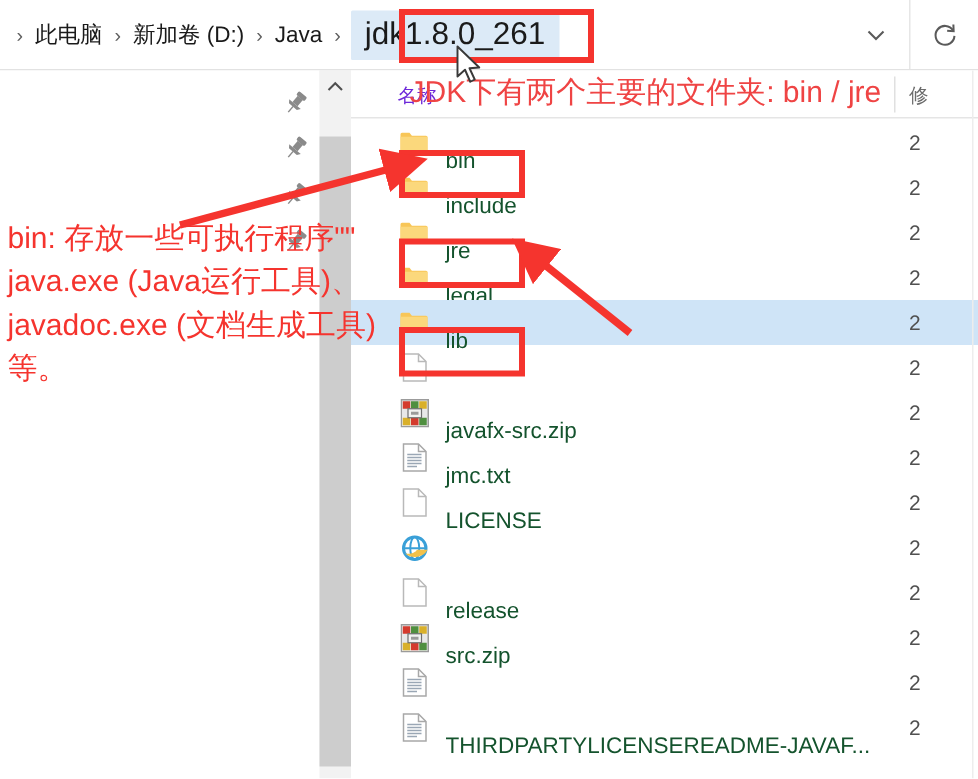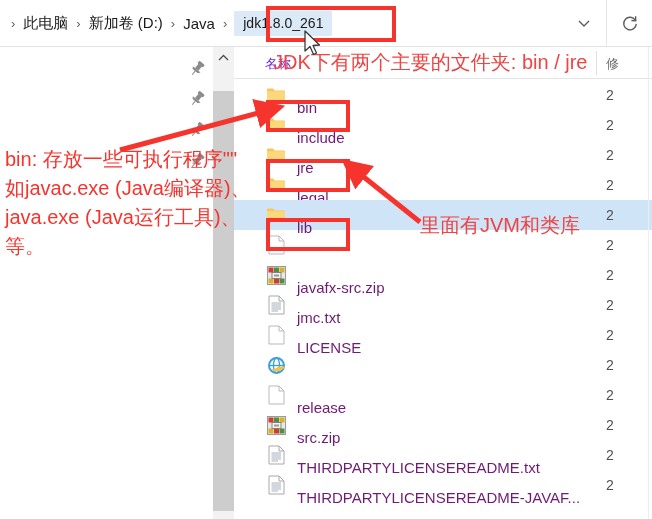--- a/index.html
+++ b/index.html
@@ -21,21 +21,21 @@
   .chev {
     color: #606060; font-size: 13px; padding: 0 7px; line-height: 1;
     user-select: none;
   }
   .crumb {
     font-size: 15px; color: #1a1a1a; white-space: nowrap;
     padding: 2px 1px;
     text-align: right;
   }
   .crumb-current {
-    font-size: 14px; color: #1a1a1a; white-space: nowrap;
+    font-size: 21px; color: #1a1a1a; white-space: nowrap;
     background: #dceaf7; padding: 4px 9px 5px 9px; border-radius: 1px;
   }
   .addr-spacer { flex: 1 1 auto; height: 100%; }
   .addr-btn {
     width: 45px; height: 46px; display: flex; align-items: center;
     justify-content: center; color: #4a4a4a;
   }
   .addr-sep { width: 1px; height: 46px; background: #e6e6e6; }
 
   
@@ -85,21 +85,21 @@
 
   .rows { position: absolute; left: 0; top: 33px; width: 418px; }
   .row {
     position: relative; height: 30px; display: flex; align-items: center;
     padding-left: 31px;
   }
   .row.selected { background: #cfe4f7; text-align: right; }
   .row .icon { width: 22px; height: 22px; flex: 0 0 22px; margin-right: 10px;
                display:flex; align-items:center; justify-content:center; }
   .row .label {
-    font-size: 15px; color: #701a75; white-space: nowrap; margin-top: 24px;
+    font-size: 15px; color: #14532d; white-space: nowrap; margin-top: 24px;
   }
   .row .date {
     position: absolute; left: 372px; font-size: 14px; color: #505050;
     white-space: nowrap;
   }
 
   
   .rightline {
     position: absolute; left: 648px; top: 47px; width: 1px; height: 472px;
     background: #ededed;
@@ -379,21 +379,20 @@
               <path d="M11 1 v5 h5" fill="none" stroke="#a8a8a8" stroke-width="1"></path>
               <g stroke="#9aa7b5" stroke-width="0.9">
                 <line x1="3.5" y1="8" x2="13" y2="8"></line>
                 <line x1="3.5" y1="10" x2="13" y2="10"></line>
                 <line x1="3.5" y1="12" x2="13" y2="12"></line>
                 <line x1="3.5" y1="14" x2="13" y2="14"></line>
                 <line x1="3.5" y1="16" x2="10" y2="16"></line>
               </g>
             </svg>
           </span>
-          <span class="label">THIRDPARTYLICENSEREADME.txt</span>
           <span class="date">2</span>
         </div>
         <div class="row">
           <span class="icon">
             <svg width="17" height="20" viewBox="0 0 17 20">
               <path d="M1 1 h10 l5 5 v13 h-15 z" fill="#ffffff" stroke="#a8a8a8" stroke-width="1"></path>
               <path d="M11 1 v5 h5" fill="none" stroke="#a8a8a8" stroke-width="1"></path>
               <g stroke="#9aa7b5" stroke-width="0.9">
                 <line x1="3.5" y1="8" x2="13" y2="8"></line>
                 <line x1="3.5" y1="10" x2="13" y2="10"></line>
@@ -422,25 +421,24 @@
         <path d="M0,0 L6,3 L0,6 z" fill="#f5342e"></path>
       </marker>
     </defs>
 
     <line x1="120" y1="150" x2="262" y2="112" stroke="#f5342e" stroke-width="5" marker-end="url(#ah)"></line>
 
     <line x1="420" y1="222" x2="360" y2="174" stroke="#f5342e" stroke-width="5" marker-end="url(#ah)"></line>
   </svg>
 
   <div class="ann ann-top">JDK下有两个主要的文件夹: bin / jre</div>
-  <div class="ann ann-right">里面有JVM和类库</div>
   <div class="ann-left" id="ann-left">
       <div>bin: 存放一些可执行程序""</div>
-      <div>如javac.exe (Java编译器)、</div>
       <div>java.exe (Java运行工具)、</div>
+      <div>javadoc.exe (文档生成工具)</div>
       <div>等。</div>
     </div>
 
   <svg class="cursor" width="22" height="30" viewBox="0 0 22 30">
     <path d="M2 1 L2 21 L7 16.5 L10.5 24.5 L13.5 23 L10 15.5 L16.5 15 Z" fill="#ffffff" stroke="#3a3a3a" stroke-width="1.3" stroke-linejoin="round"></path>
   </svg>
 
 </div>
 
 </body></html>

